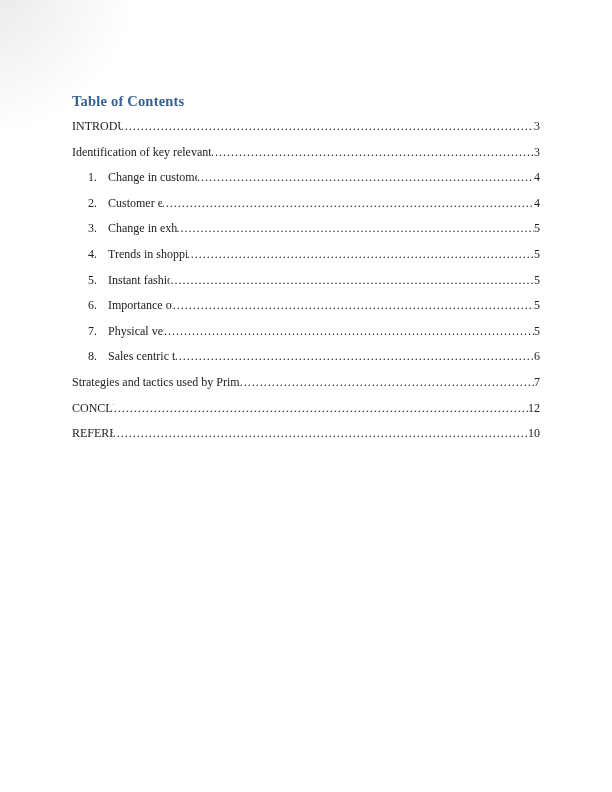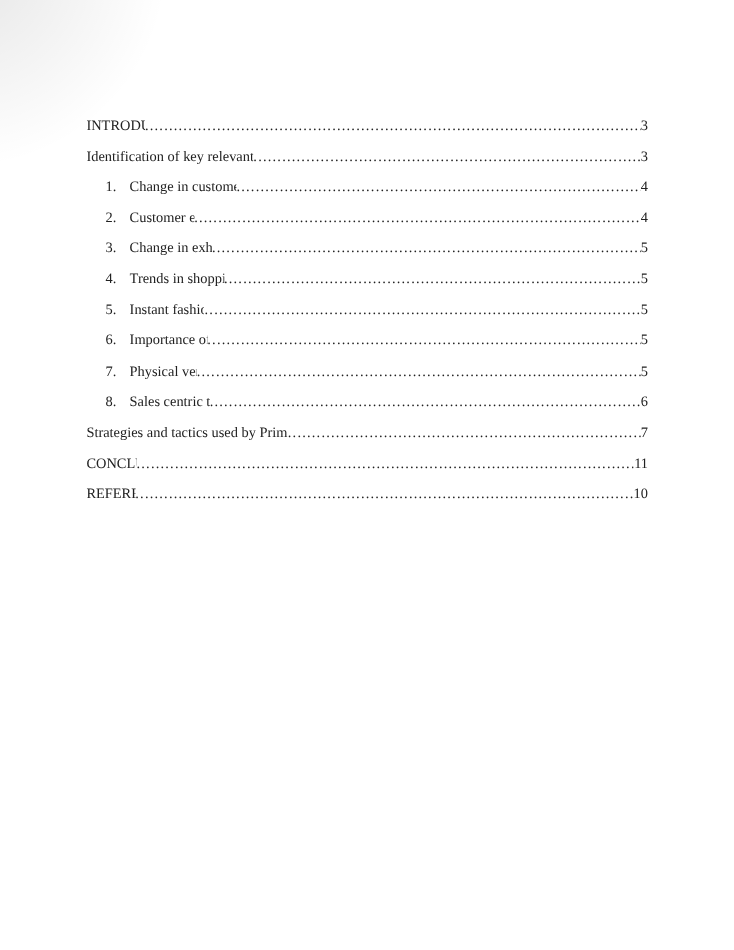--- a/index.html
+++ b/index.html
@@ -69,20 +69,21 @@
     flex: 0 0 auto;
     text-align: right;
   }
 </style>
 </head>
 <body>
 
 <div class="page">
   <div class="content">
 
+    <h1 class="toc-heading">Table of Contents</h1>
 
     <div class="toc-list">
 
       <div class="toc-row">
         <span class="toc-label">INTRODUCTION</span>
         <span class="leader"></span>
         <span class="toc-page">3</span>
       </div>
 
       <div class="toc-row">
@@ -149,21 +150,21 @@
 
       <div class="toc-row">
         <span class="toc-label">Strategies and tactics used by Primark to respond major changes in fashion clothing market</span>
         <span class="leader"></span>
         <span class="toc-page">7</span>
       </div>
 
       <div class="toc-row">
         <span class="toc-label">CONCLUSION</span>
         <span class="leader"></span>
-        <span class="toc-page">11</span>
+        <span class="toc-page">12</span>
       </div>
 
       <div class="toc-row">
         <span class="toc-label">REFERENCES</span>
         <span class="leader"></span>
         <span class="toc-page">10</span>
       </div>
 
     </div>
   </div>

